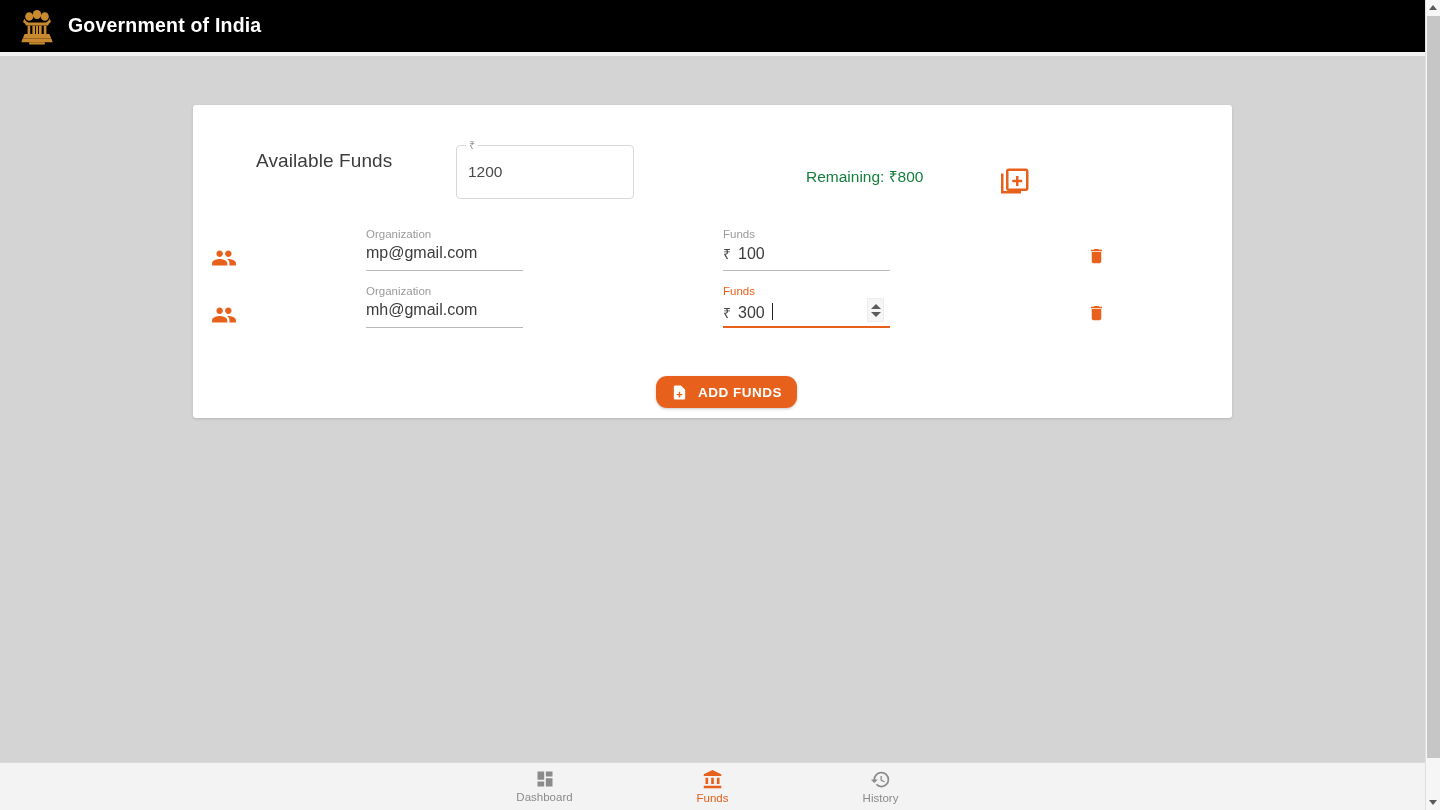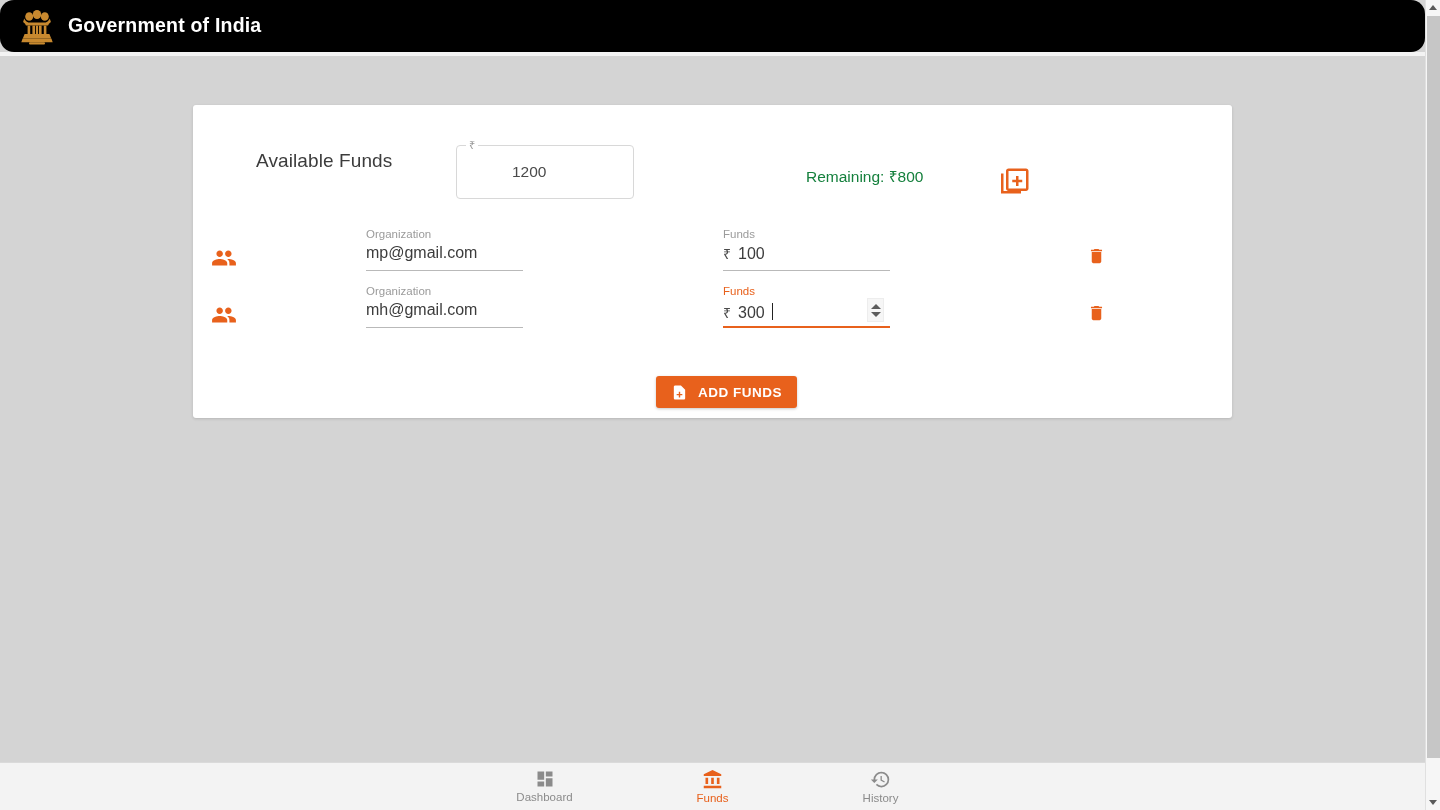--- a/index.html
+++ b/index.html
@@ -30,21 +30,20 @@
   #appbar {
     position: absolute;
     left: 0; top: 0;
     width: 1425px;
     height: 52px;
     background: #000000;
     display: flex;
     align-items: center;
     padding-left: 20px;
     gap: 14px;
-    border-radius: 14px;
   }
   #emblem {
     width: 34px; height: 40px;
     display: block;
     flex: none;
   }
   #appbar-title {
     color: #ffffff;
     font-size: 19.5px;
     font-weight: 700;
@@ -98,21 +97,20 @@
     line-height: 16px;
   }
   .outlined-value {
     position: absolute;
     left: 12px; top: 0;
     height: 54px;
     display: flex;
     align-items: center;
     font-size: 15.5px;
     color: #4a4a4a;
-    margin-left: 44px;
   }
   .remaining {
     position: absolute;
     left: 613px; top: 60px;
     font-size: 15.5px;
     color: #15803d;
   }
   .add-row-btn {
     position: absolute;
     left: 805px; top: 58px;
@@ -206,21 +204,21 @@
     cursor: pointer;
   }
   
   #add-funds-btn {
     position: absolute;
     left: 463px; top: 271px;
     height: 32px;
     padding: 0 15px;
     background: #e8611c;
     border: none;
-    border-radius: 3px;
+    border-radius: 11px;
     color: #ffffff;
     font-family: "Liberation Sans", sans-serif;
     font-size: 13.5px;
     font-weight: 700;
     letter-spacing: .5px;
     display: flex;
     align-items: center;
     gap: 10px;
     cursor: pointer;
     box-shadow: 0 1px 3px rgba(0,0,0,.22);

